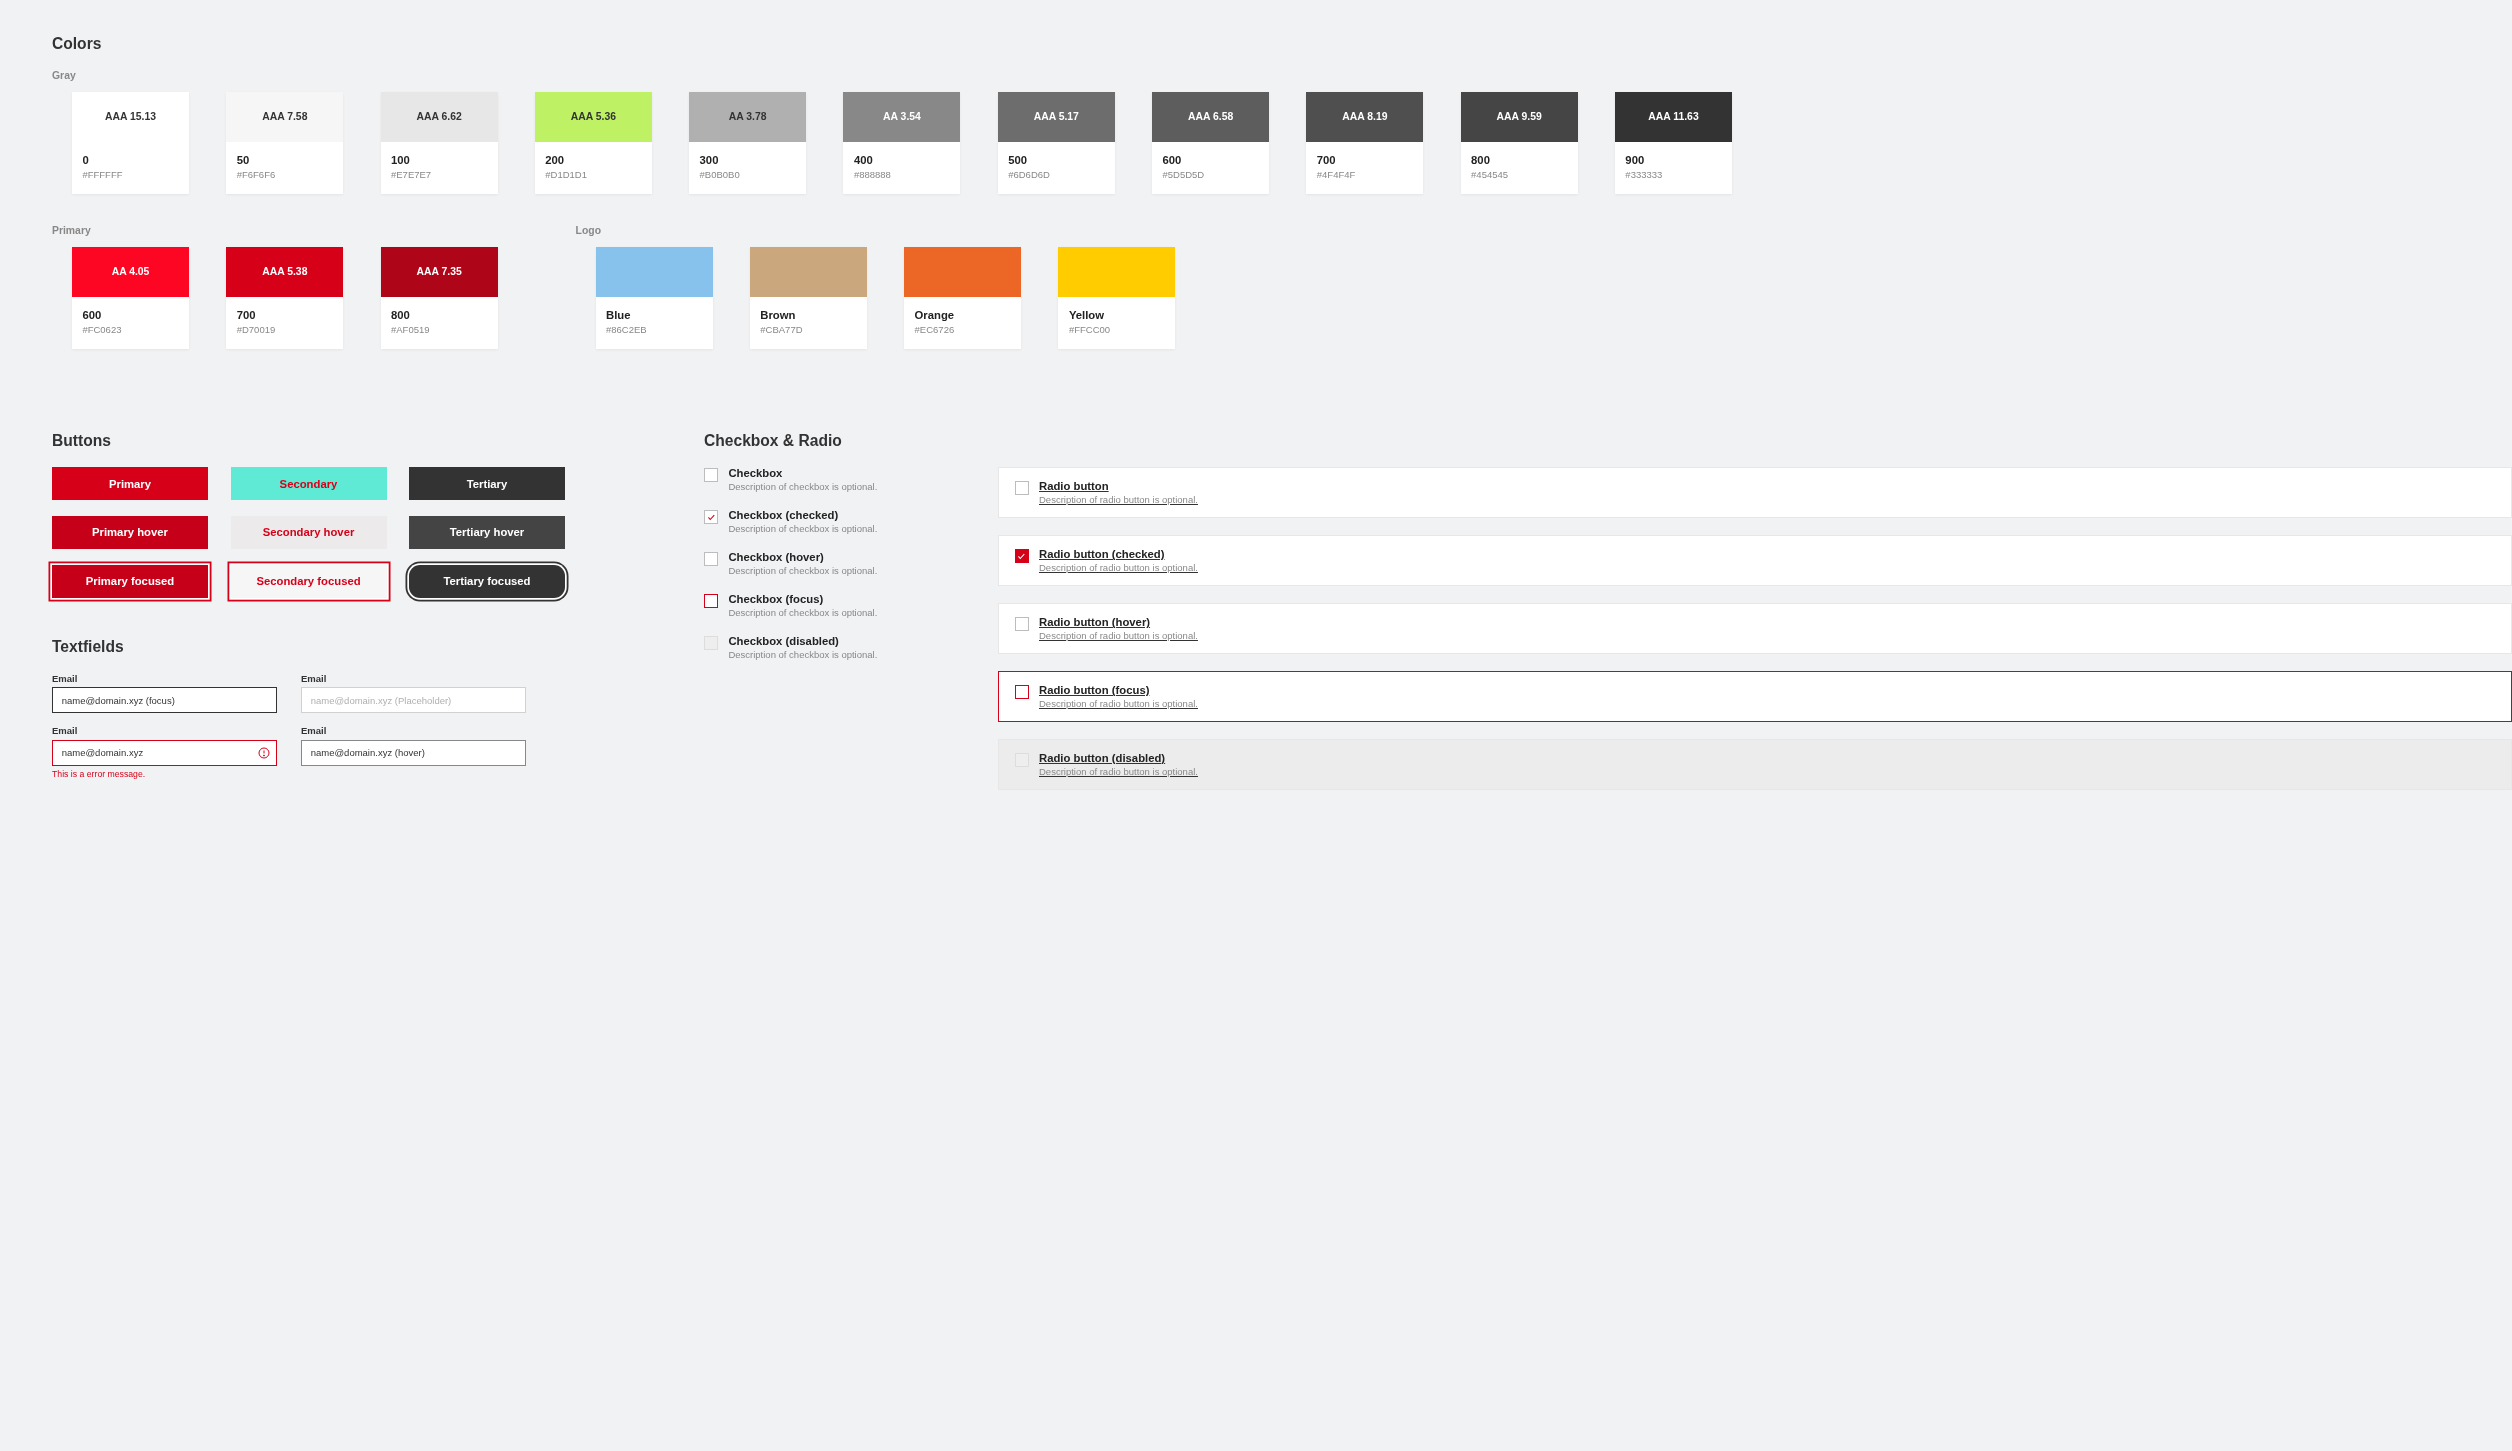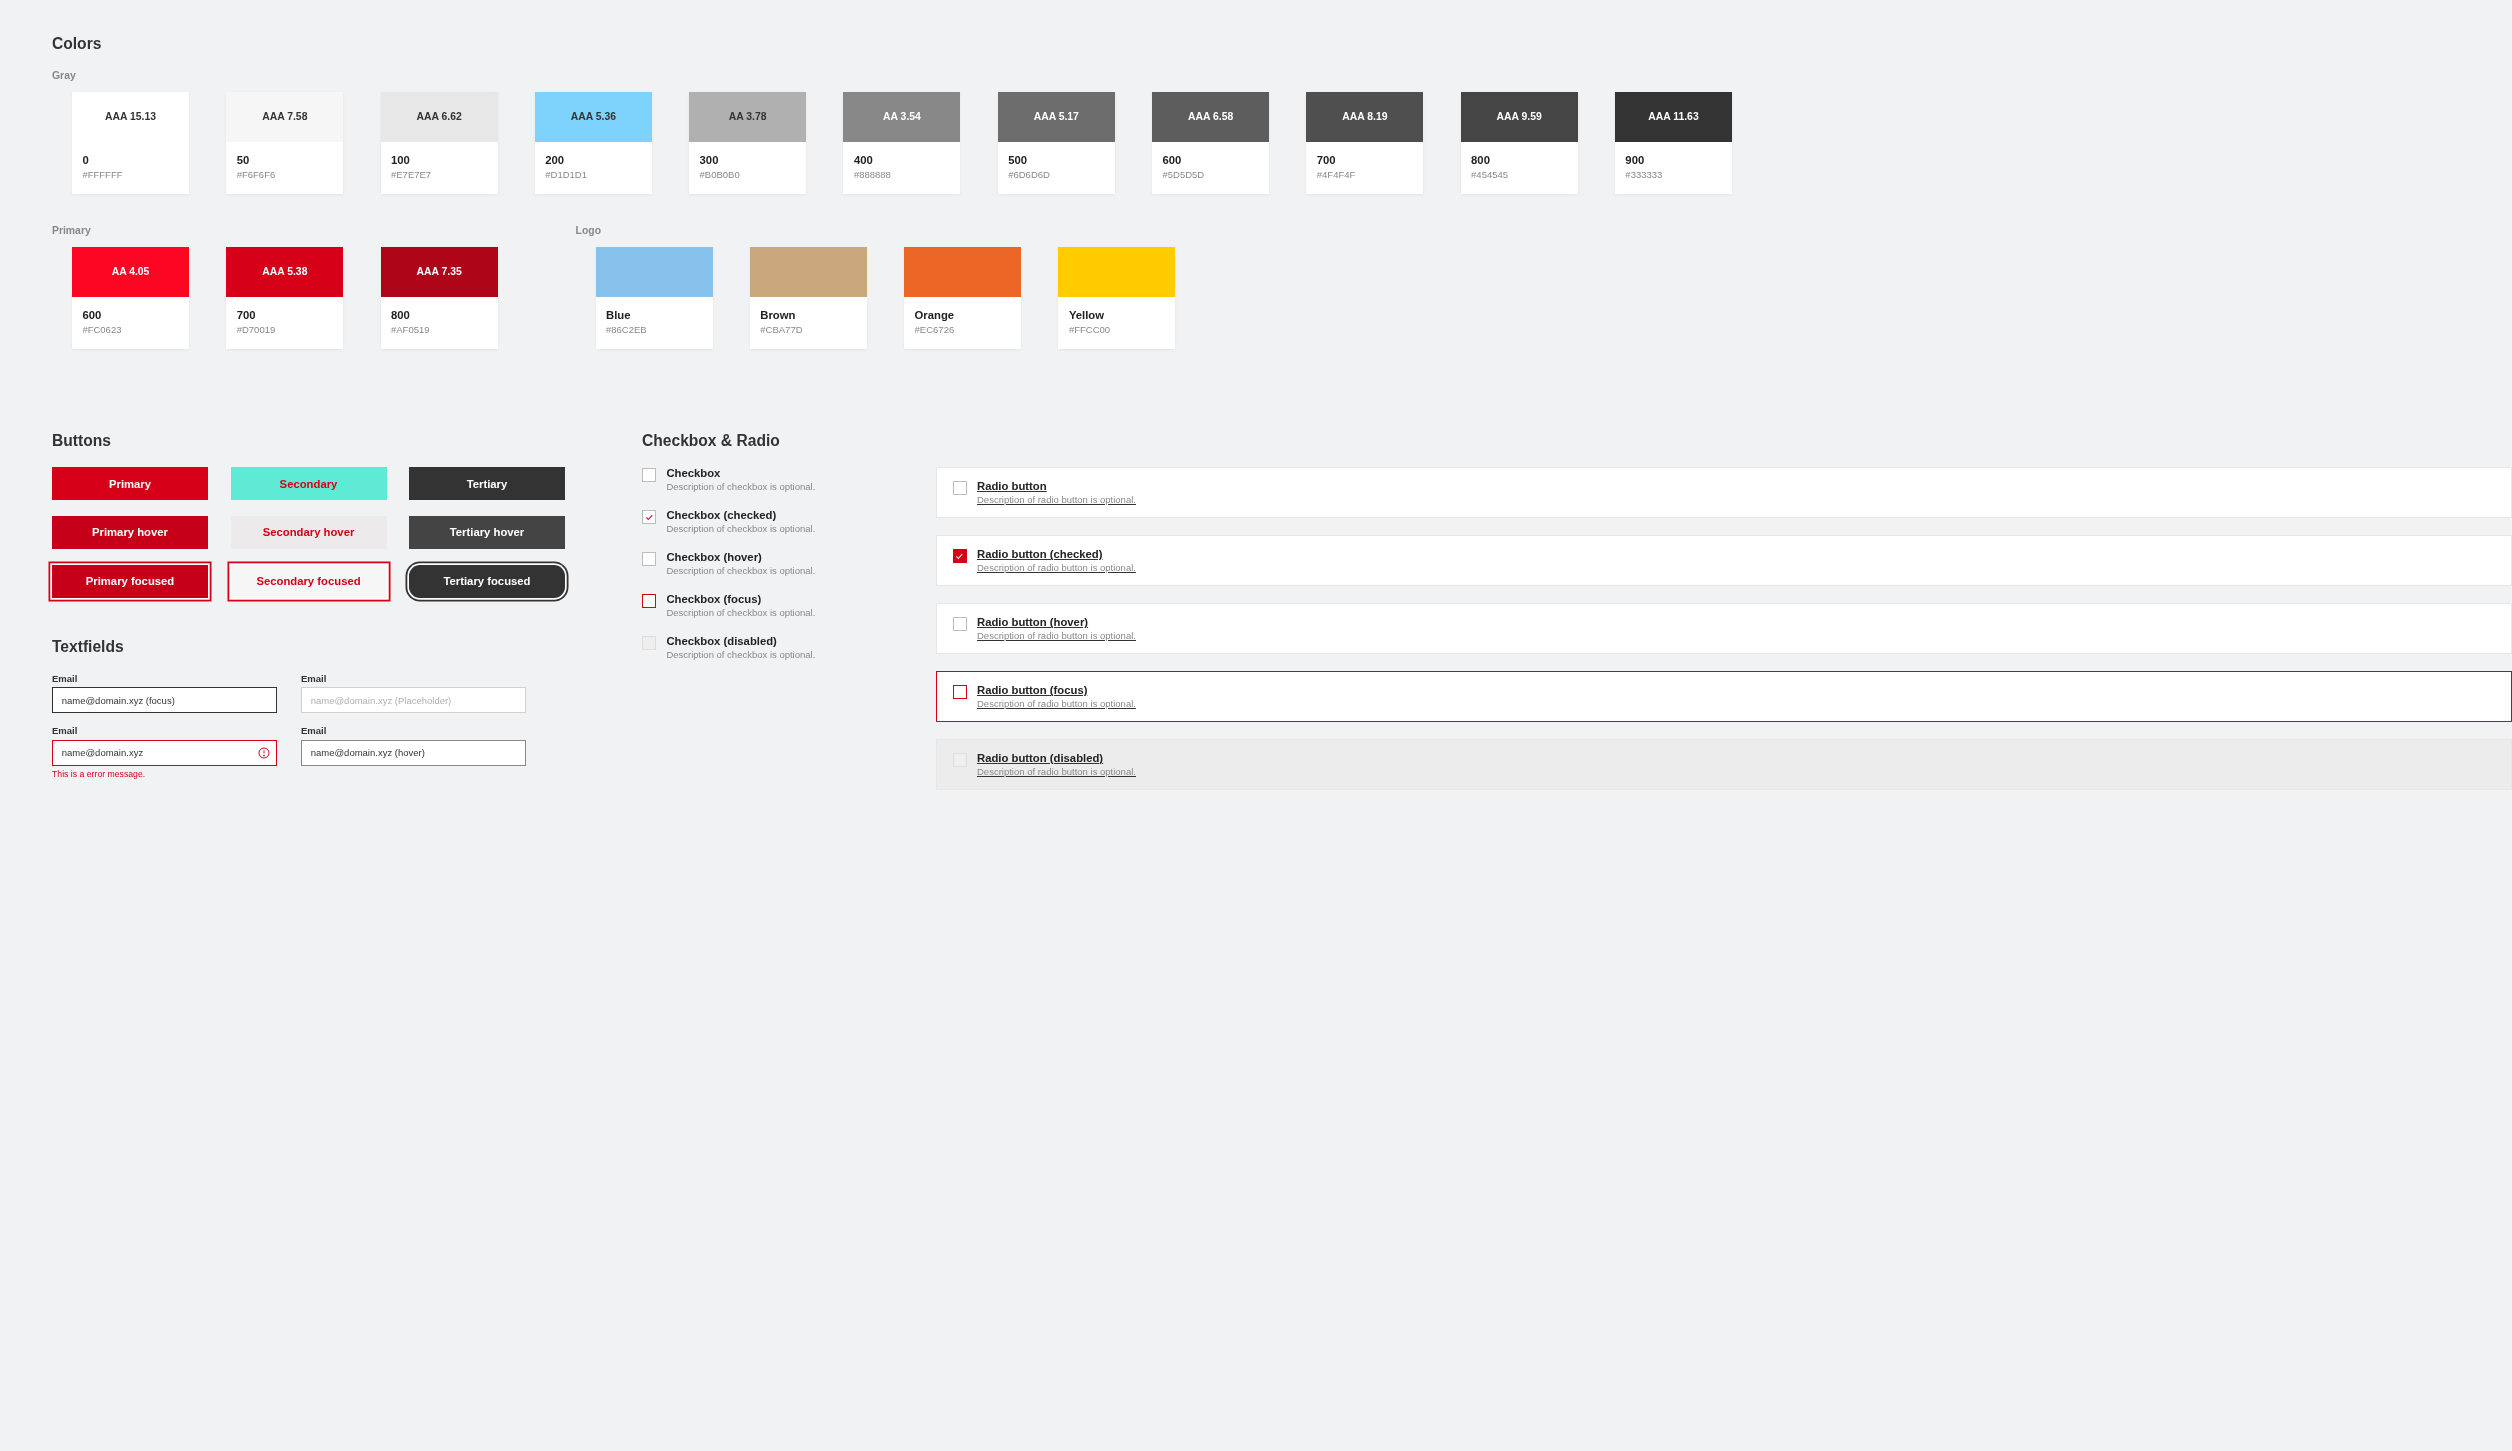--- a/index.html
+++ b/index.html
@@ -36,21 +36,21 @@
   display: flex;
   align-items: center;
   justify-content: center;
   font-size: 10.4px;
   font-weight: 600;
 }
 .swatch-bottom { padding: 12px 10.4px 14px; }
 .swatch-name { font-size: 11.3px; font-weight: 600; color: #222; margin-bottom: 3.5px; }
 .swatch-hex  { font-size: 9.5px; color: #888; }
 
-.two-col { display: flex; gap: 36px; margin-top: 52px; }
+.two-col { display: flex; gap: 98px; margin-top: 52px; }
 .col { flex: 1; }
 
 .btn-grid { display: grid; grid-template-columns: repeat(3, 156px); gap: 15.6px 22.5px; }
 .btn {
   height: 33px;
   display: flex;
   align-items: center;
   justify-content: center;
   font-weight: 700;
   font-size: 11.3px;
@@ -140,21 +140,21 @@
       </div>
     </div>
     <div class="swatch">
       <div class="swatch-top" style="background:#E7E7E7;color:#333">AAA 6.62</div>
       <div class="swatch-bottom">
         <div class="swatch-name">100</div>
         <div class="swatch-hex">#E7E7E7</div>
       </div>
     </div>
     <div class="swatch">
-      <div class="swatch-top" style="background:#7dd3fc;color:#333">AAA 5.36</div>
+      <div class="swatch-top" style="background:#bef264;color:#333">AAA 5.36</div>
       <div class="swatch-bottom">
         <div class="swatch-name">200</div>
         <div class="swatch-hex">#D1D1D1</div>
       </div>
     </div>
     <div class="swatch">
       <div class="swatch-top" style="background:#B0B0B0;color:#333">AA 3.78</div>
       <div class="swatch-bottom">
         <div class="swatch-name">300</div>
         <div class="swatch-hex">#B0B0B0</div>

